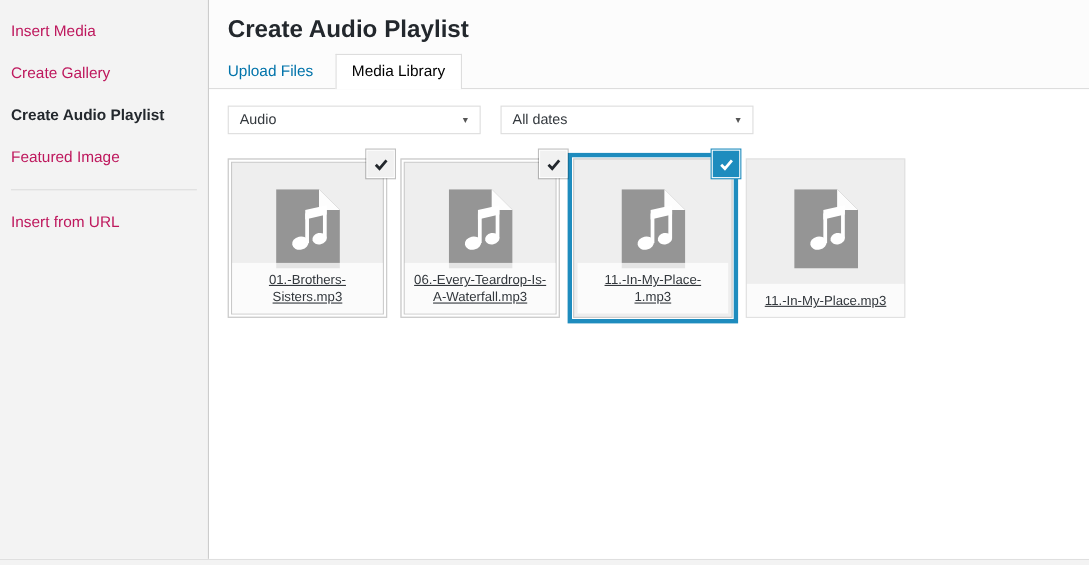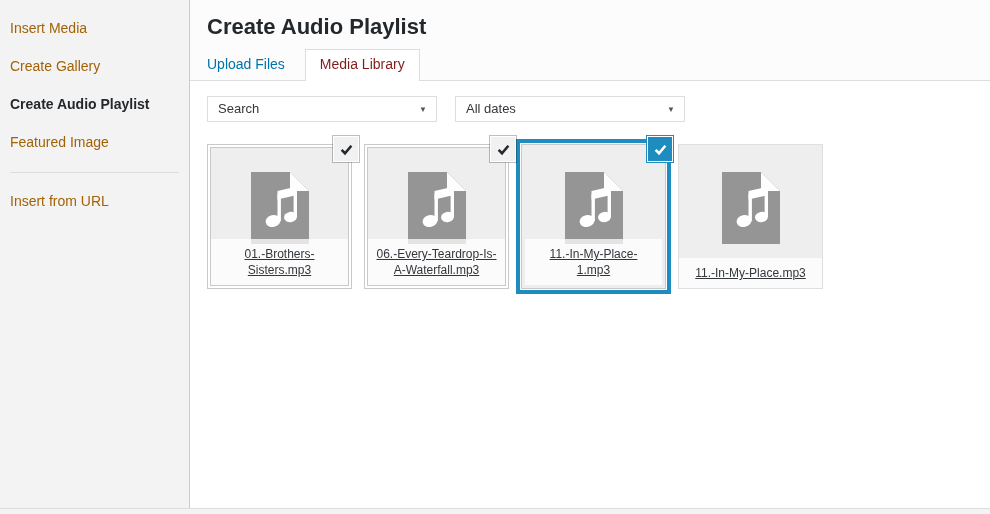--- a/index.html
+++ b/index.html
@@ -12,42 +12,42 @@
   .frame{display:flex;height:508px;}
 
   
   .sidebar{
     width:190px;min-width:190px;box-sizing:border-box;
     background:#f3f3f3;border-right:1px solid #ccc;
     padding-top:16px;
   }
   .menu-item{
     display:block;margin:0 0 14px 0;padding:4px 10px;
-    font-size:14px;color:#a16207;cursor:pointer;text-decoration:none;
+    font-size:14px;color:#be185d;cursor:pointer;text-decoration:none;
   }
   .menu-item.active{color:#23282d;font-weight:bold;cursor:default;}
   .menu-sep{border:0;border-top:1px solid #ddd;margin:18px 10px 16px 10px;}
 
   
   .main{flex:1;position:relative;background:#fff;}
   .mheader{
     background:#fcfcfc;border-bottom:1px solid #ddd;
     height:81px;box-sizing:border-box;position:relative;
   }
   .mheader h1{
     margin:0;padding:14px 0 0 17px;
     font-size:22px;line-height:26px;font-weight:bold;color:#23282d;
   }
   .router{position:absolute;left:17px;bottom:-1px;display:flex;align-items:flex-end;}
   .router-link{
     font-size:14px;color:#0073aa;padding:7px 14px 9px 0;margin-right:6px;
     cursor:pointer;text-decoration:none;text-align:center;
   }
   .router-tab{
-    font-size:14px;color:#7f1d1d;background:#fff;
+    font-size:14px;color:#000000;background:#fff;
     border:1px solid #ddd;border-bottom:none;
     padding:6px 14px 9px 14px;cursor:default;text-align:right;
   }
 
   
   .toolbar{display:flex;align-items:center;margin:15px 10px 0 17px;}
   .fake-select{
     position:relative;width:230px;height:26px;box-sizing:border-box;
     background:#fff;border:1px solid #ddd;
     font-size:13px;line-height:24px;color:#32373c;
@@ -132,21 +132,21 @@
     <div class="mheader">
       <h1>Create Audio Playlist</h1>
       <div class="router" id="router">
           <a class="router-link">Upload Files</a>
           <a class="router-tab">Media Library</a>
         </div>
     </div>
 
     <div class="toolbar">
       <div class="fake-select">
-        <span>Search</span>
+        <span>Audio</span>
         <span class="select-arrow">▼</span>
       </div>
       <div class="fake-select">
         <span>All dates</span>
         <span class="select-arrow">▼</span>
       </div>
     </div>
 
     <div class="attachments" id="attachments">
         <div class="attachment selected">

